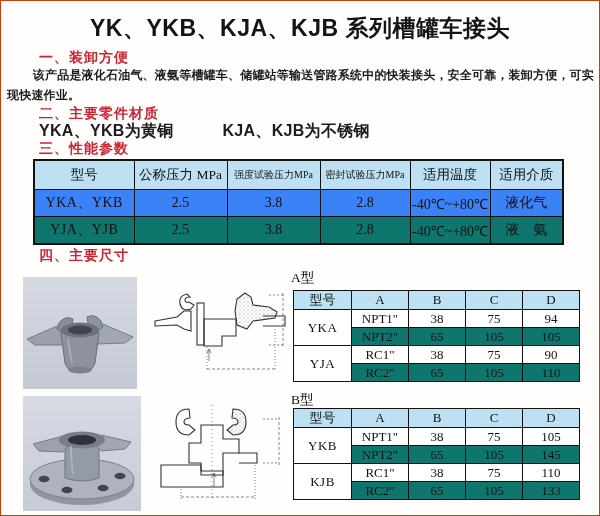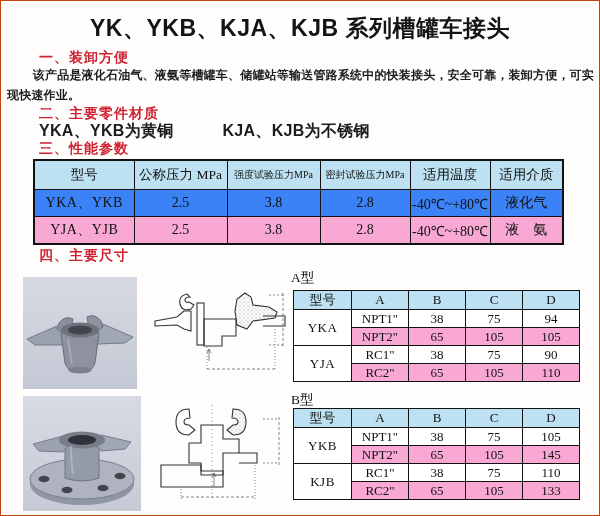--- a/index.html
+++ b/index.html
@@ -22,21 +22,21 @@
     font-size:12px;font-weight:600;line-height:20px;text-indent:2.15em;letter-spacing:.2px;
   }
   .materials{position:absolute;left:38px;top:120px;font-size:16px;font-weight:600;letter-spacing:.3px;}
 
   table{border-collapse:collapse;font-family:"Liberation Serif",serif;color:#111;}
   .perf{position:absolute;left:32px;top:158px;width:529px;table-layout:fixed;border:2px solid #111;}
   .perf th,.perf td{border:1px solid #111;text-align:center;padding:0;overflow:hidden;white-space:nowrap;}
   .perf th{background:#bde1f2;height:28px;font-size:13.5px;font-weight:400;}
   .perf th.sm{font-size:10px;}
   .perf td{height:26px;font-size:14px;background:#3b82f6;}
-  tr.yellow td{background:#f9a8d4;}
+  tr.yellow td{background:#0f766e;}
   .perf td.model, .dim td.model{letter-spacing:.5px;}
 
   .dim{position:absolute;width:286px;table-layout:fixed;border:1.5px solid #111;}
   .dim th,.dim td{border:1px solid #111;text-align:center;padding:0;overflow:hidden;white-space:nowrap;}
   .dim th{background:#bde1f2;height:16px;font-size:13px;font-weight:400;}
   .dim td{height:17px;font-size:13px;background:#ffffff;}
   .dim td.model{background:#ffffff;margin-top:12px;}
   #dimA{left:292px;top:289px}
   #dimB{left:292px;top:407px}
   .dim-label{position:absolute;font-family:"Liberation Serif",serif;font-size:13.5px;color:#111;}

